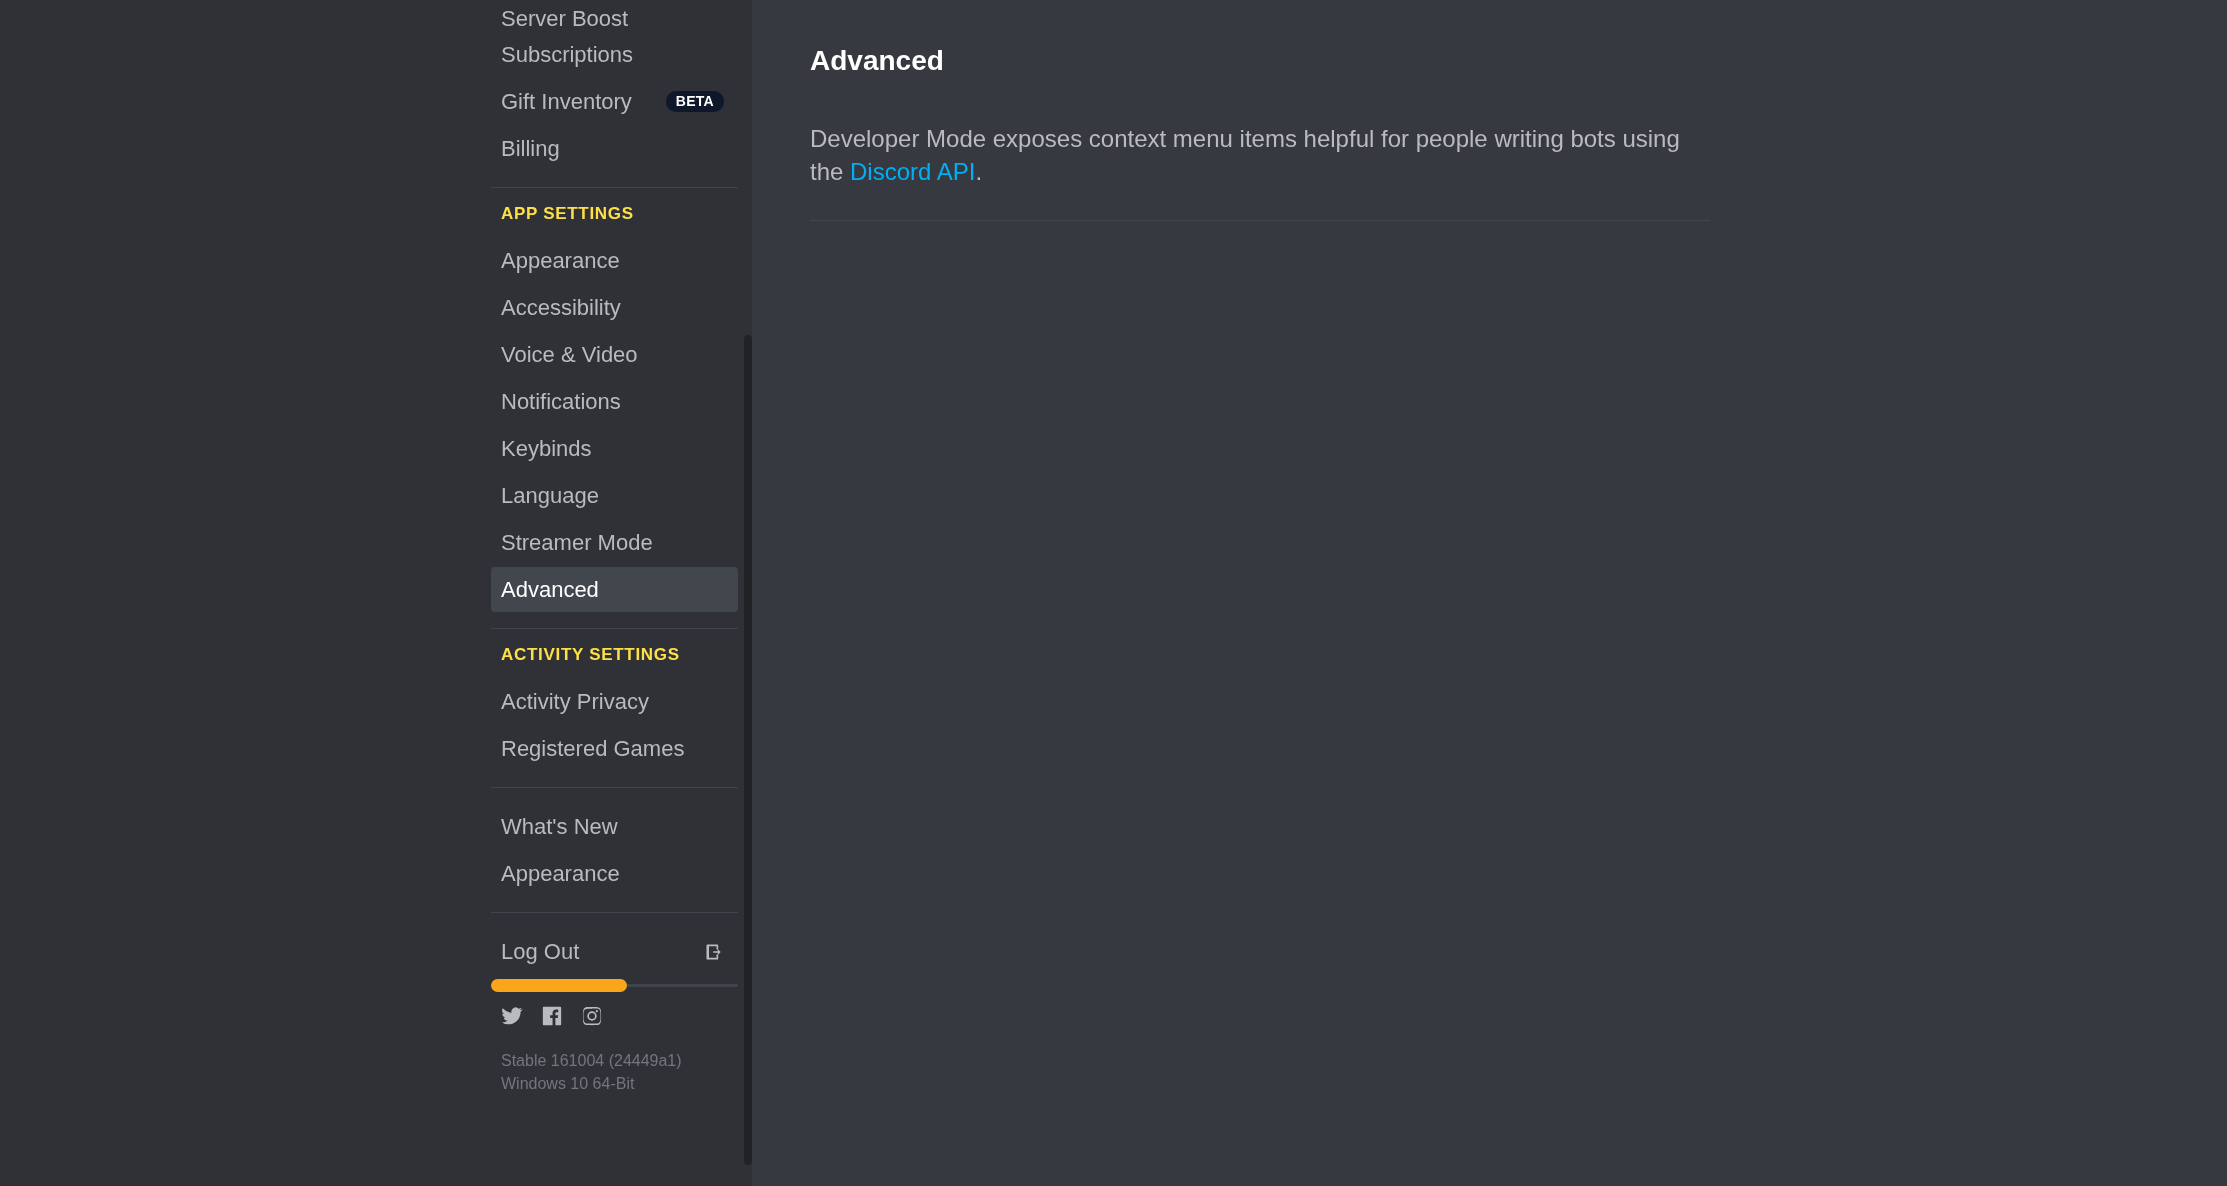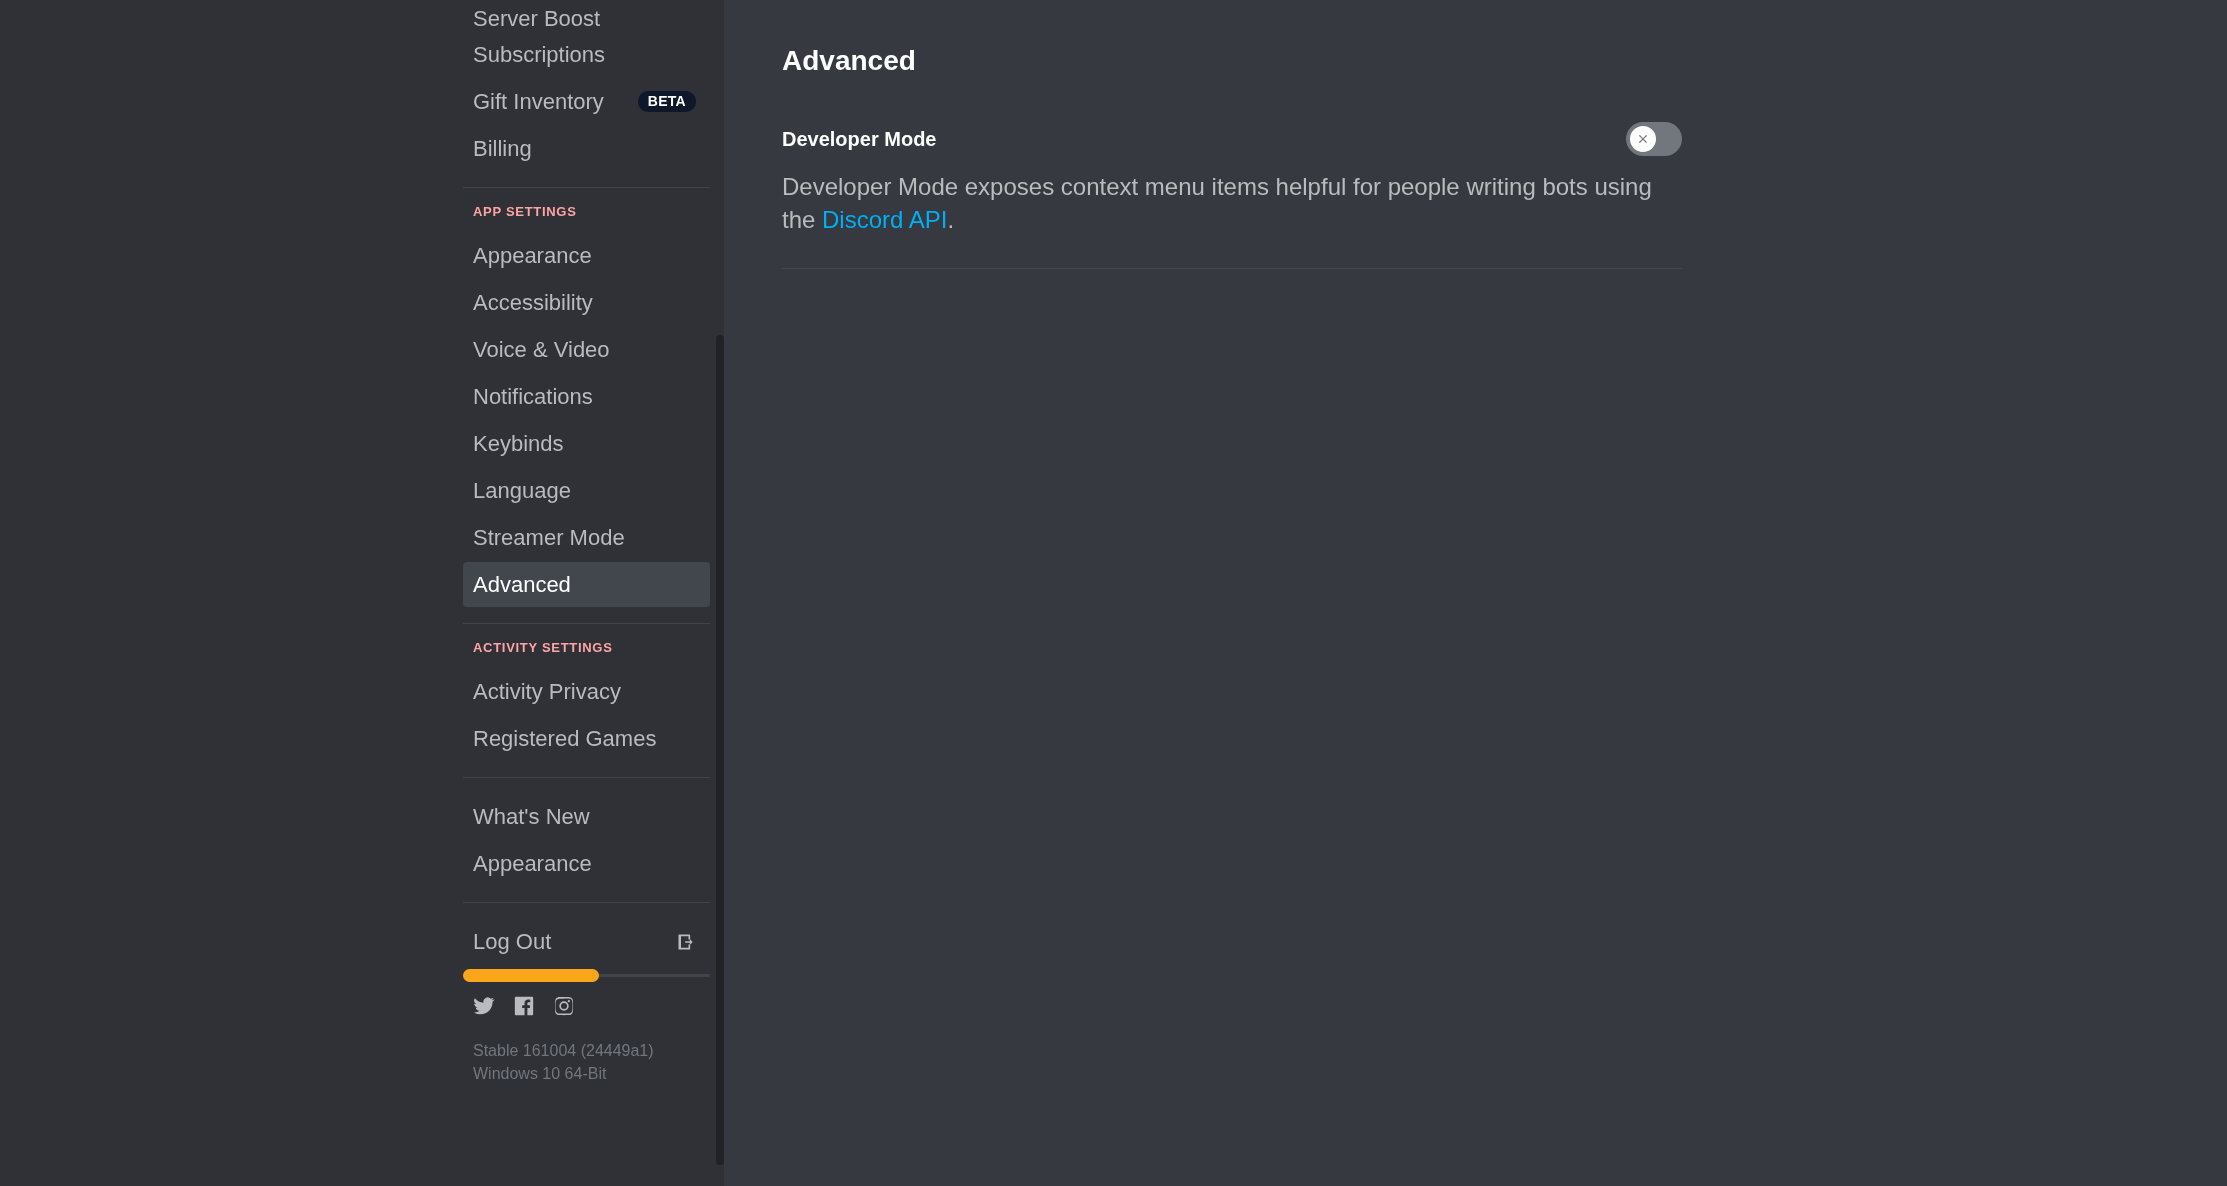--- a/index.html
+++ b/index.html
@@ -12,20 +12,21 @@
     font-family: "Liberation Sans", sans-serif;
     overflow: hidden;
   }
 
   .app {
     position: relative;
     width: 2227px;
     height: 1186px;
     display: flex;
     background: #2f3136;
+    padding-left: 28px;
   }
 
   
   .left-gutter {
     width: 463px;
     height: 100%;
     background: #2f3136;
     flex: 0 0 463px;
   }
 
@@ -77,22 +78,22 @@
     color: #ffffff;
     font-size: 14px;
     font-weight: 700;
     letter-spacing: 0.3px;
     border-radius: 10px;
     padding: 3px 10px 4px 10px;
     line-height: 1;
   }
 
   .section-header {
-    color: #fca5a5;
-    font-size: 13px;
+    color: #fde047;
+    font-size: 17px;
     font-weight: 700;
     letter-spacing: 0.7px;
     padding: 0 10px;
     margin-bottom: 14px;
     text-transform: uppercase;
     white-space: nowrap;
   }
 
   .divider {
     height: 1px;
@@ -373,31 +374,20 @@
     </div>
 
     <div class="sb-scrollbar"></div>
   </nav>
 
   <main class="content">
     <div class="content-col">
 
       <h1 class="page-title">Advanced</h1>
 
-      <div class="setting-row">
-        <span class="setting-label">Developer Mode</span>
-
-        <div class="toggle">
-          <div class="toggle-knob">
-            <svg viewBox="0 0 24 24" aria-hidden="true">
-              <path d="M18.3 5.7a1 1 0 0 0-1.4 0L12 10.6 7.1 5.7a1 1 0 1 0-1.4 1.4l4.9 4.9-4.9 4.9a1 1 0 1 0 1.4 1.4l4.9-4.9 4.9 4.9a1 1 0 0 0 1.4-1.4L13.4 12l4.9-4.9a1 1 0 0 0 0-1.4z"></path>
-            </svg>
-          </div>
-        </div>
-      </div>
 
       <p class="setting-desc">
         <span>Developer Mode exposes context menu items helpful for people writing bots using the </span><a href="#">Discord API</a><span>.</span>
       </p>
 
       <div class="content-divider"></div>
     </div>
 
   </main>
 

